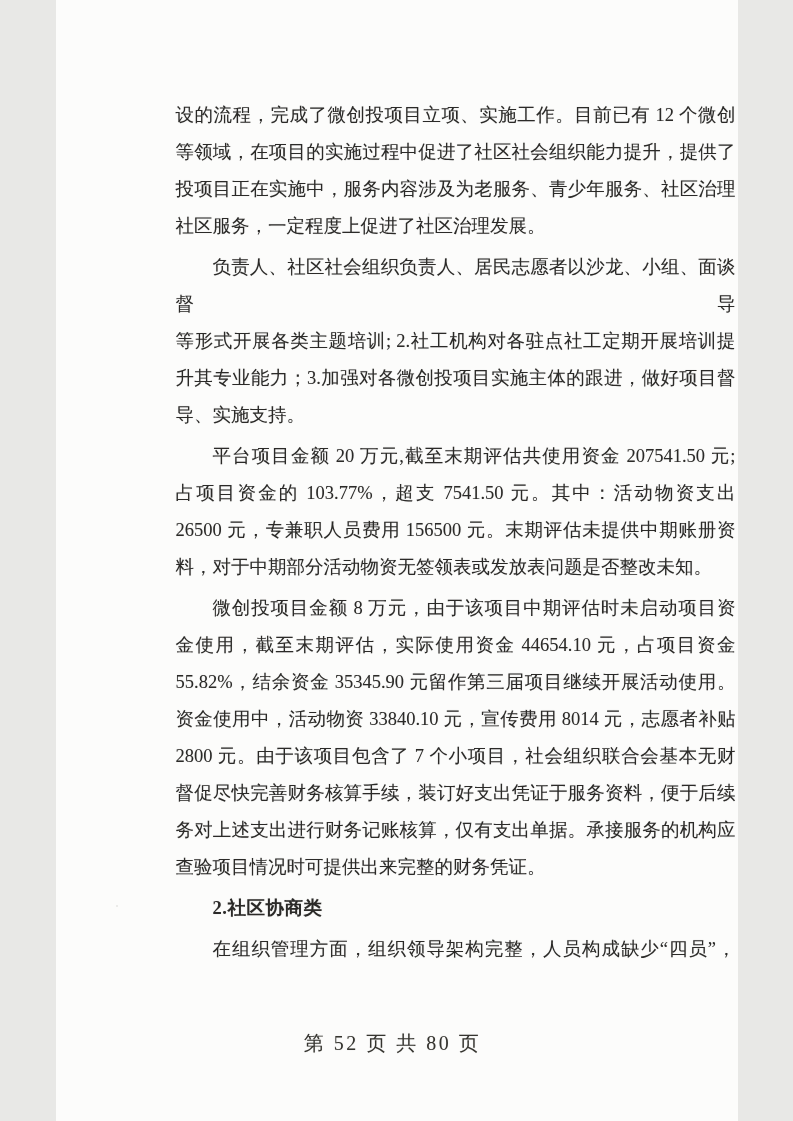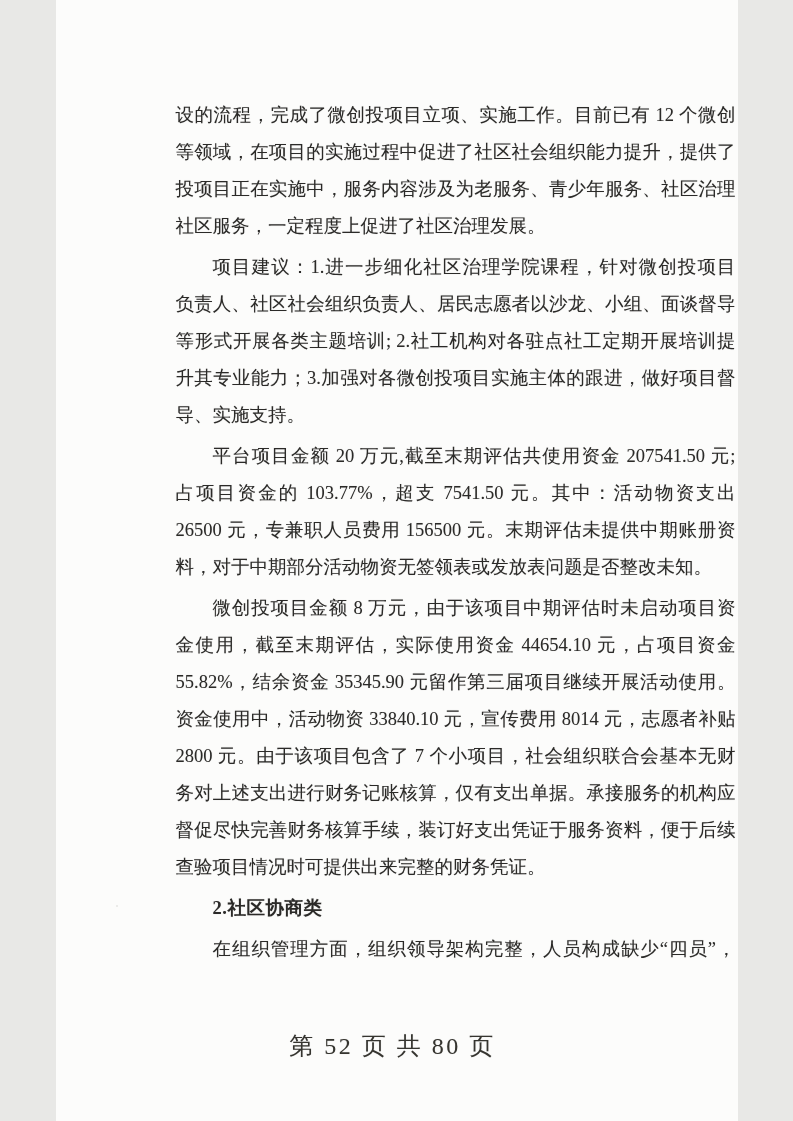--- a/index.html
+++ b/index.html
@@ -46,21 +46,21 @@
     font-weight: bold;
     letter-spacing: 0.5px;
   }
   
   .footer {
     position: absolute;
     left: 0;
     right: 8px;
     top: 1030px;
     text-align: center;
-    font-size: 24px;
+    font-size: 20px;
     letter-spacing: 2.5px;
     color: #35342f;
     text-shadow: 0 0 1px rgba(43, 42, 40, 0.2);
   }
   
   .edge-line {
     position: absolute;
     left: 789px;
     top: 420px;
     width: 2px;
@@ -92,40 +92,39 @@
 <div class="page">
 
   <div class="content">
       <div class="para">
         <div class="line">设的流程，完成了微创投项目立项、实施工作。目前已有 12 个微创</div>
         <div class="line">等领域，在项目的实施过程中促进了社区社会组织能力提升，提供了</div>
         <div class="line">投项目正在实施中，服务内容涉及为老服务、青少年服务、社区治理</div>
         <div class="line last">社区服务，一定程度上促进了社区治理发展。</div>
       </div>
       <div class="para indent">
-        <div class="line">项目建议：1.进一步细化社区治理学院课程，针对微创投项目</div>
         <div class="line">负责人、社区社会组织负责人、居民志愿者以沙龙、小组、面谈督导</div>
         <div class="line">等形式开展各类主题培训; 2.社工机构对各驻点社工定期开展培训提</div>
         <div class="line">升其专业能力；3.加强对各微创投项目实施主体的跟进，做好项目督</div>
         <div class="line last">导、实施支持。</div>
       </div>
       <div class="para indent">
         <div class="line">平台项目金额 20 万元,截至末期评估共使用资金 207541.50 元;</div>
         <div class="line">占项目资金的 103.77%，超支 7541.50 元。其中：活动物资支出</div>
         <div class="line">26500 元，专兼职人员费用 156500 元。末期评估未提供中期账册资</div>
         <div class="line last">料，对于中期部分活动物资无签领表或发放表问题是否整改未知。</div>
       </div>
       <div class="para indent">
         <div class="line">微创投项目金额 8 万元，由于该项目中期评估时未启动项目资</div>
         <div class="line">金使用，截至末期评估，实际使用资金 44654.10 元，占项目资金</div>
         <div class="line">55.82%，结余资金 35345.90 元留作第三届项目继续开展活动使用。</div>
         <div class="line">资金使用中，活动物资 33840.10 元，宣传费用 8014 元，志愿者补贴</div>
         <div class="line">2800 元。由于该项目包含了 7 个小项目，社会组织联合会基本无财</div>
+        <div class="line">督促尽快完善财务核算手续，装订好支出凭证于服务资料，便于后续</div>
         <div class="line">务对上述支出进行财务记账核算，仅有支出单据。承接服务的机构应</div>
-        <div class="line">督促尽快完善财务核算手续，装订好支出凭证于服务资料，便于后续</div>
         <div class="line last">查验项目情况时可提供出来完整的财务凭证。</div>
       </div>
       <div class="para heading indent">
         <div class="line last">2.社区协商类</div>
       </div>
       <div class="para indent">
         <div class="line">在组织管理方面，组织领导架构完整，人员构成缺少“四员”，</div>
       </div>
     </div>
 

